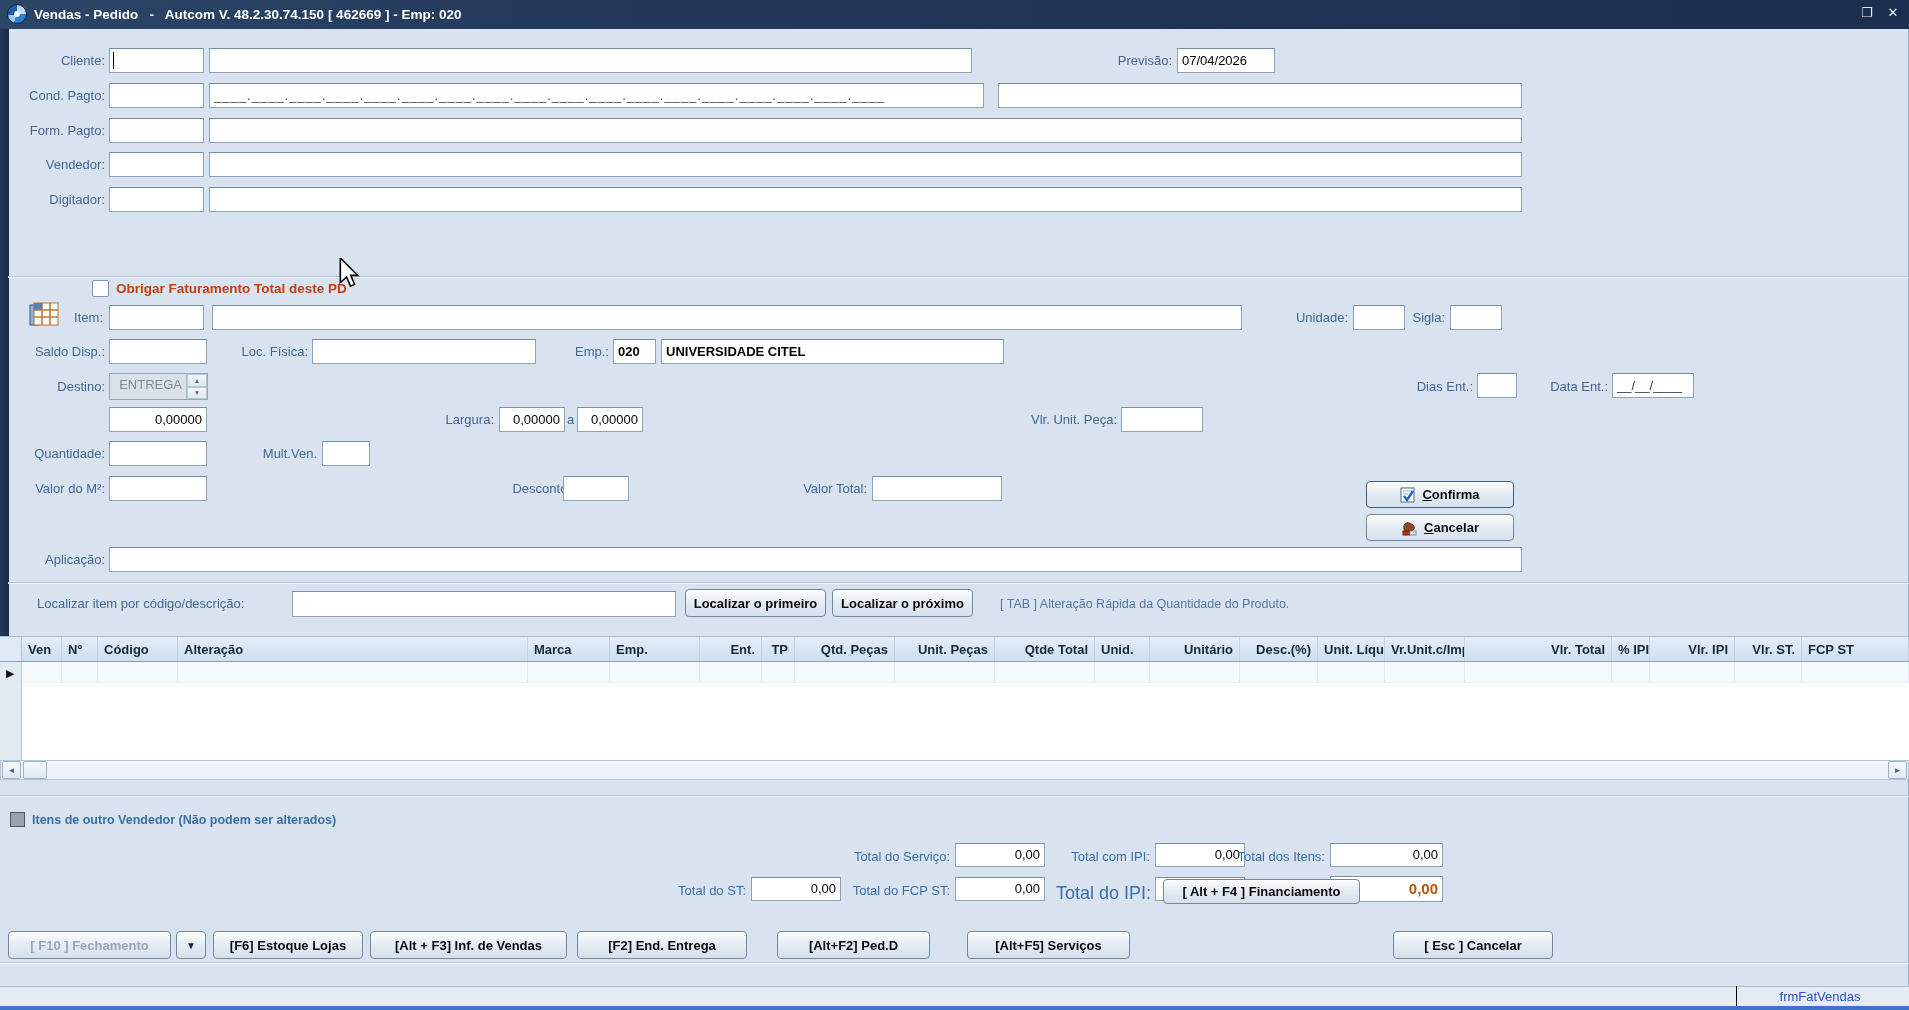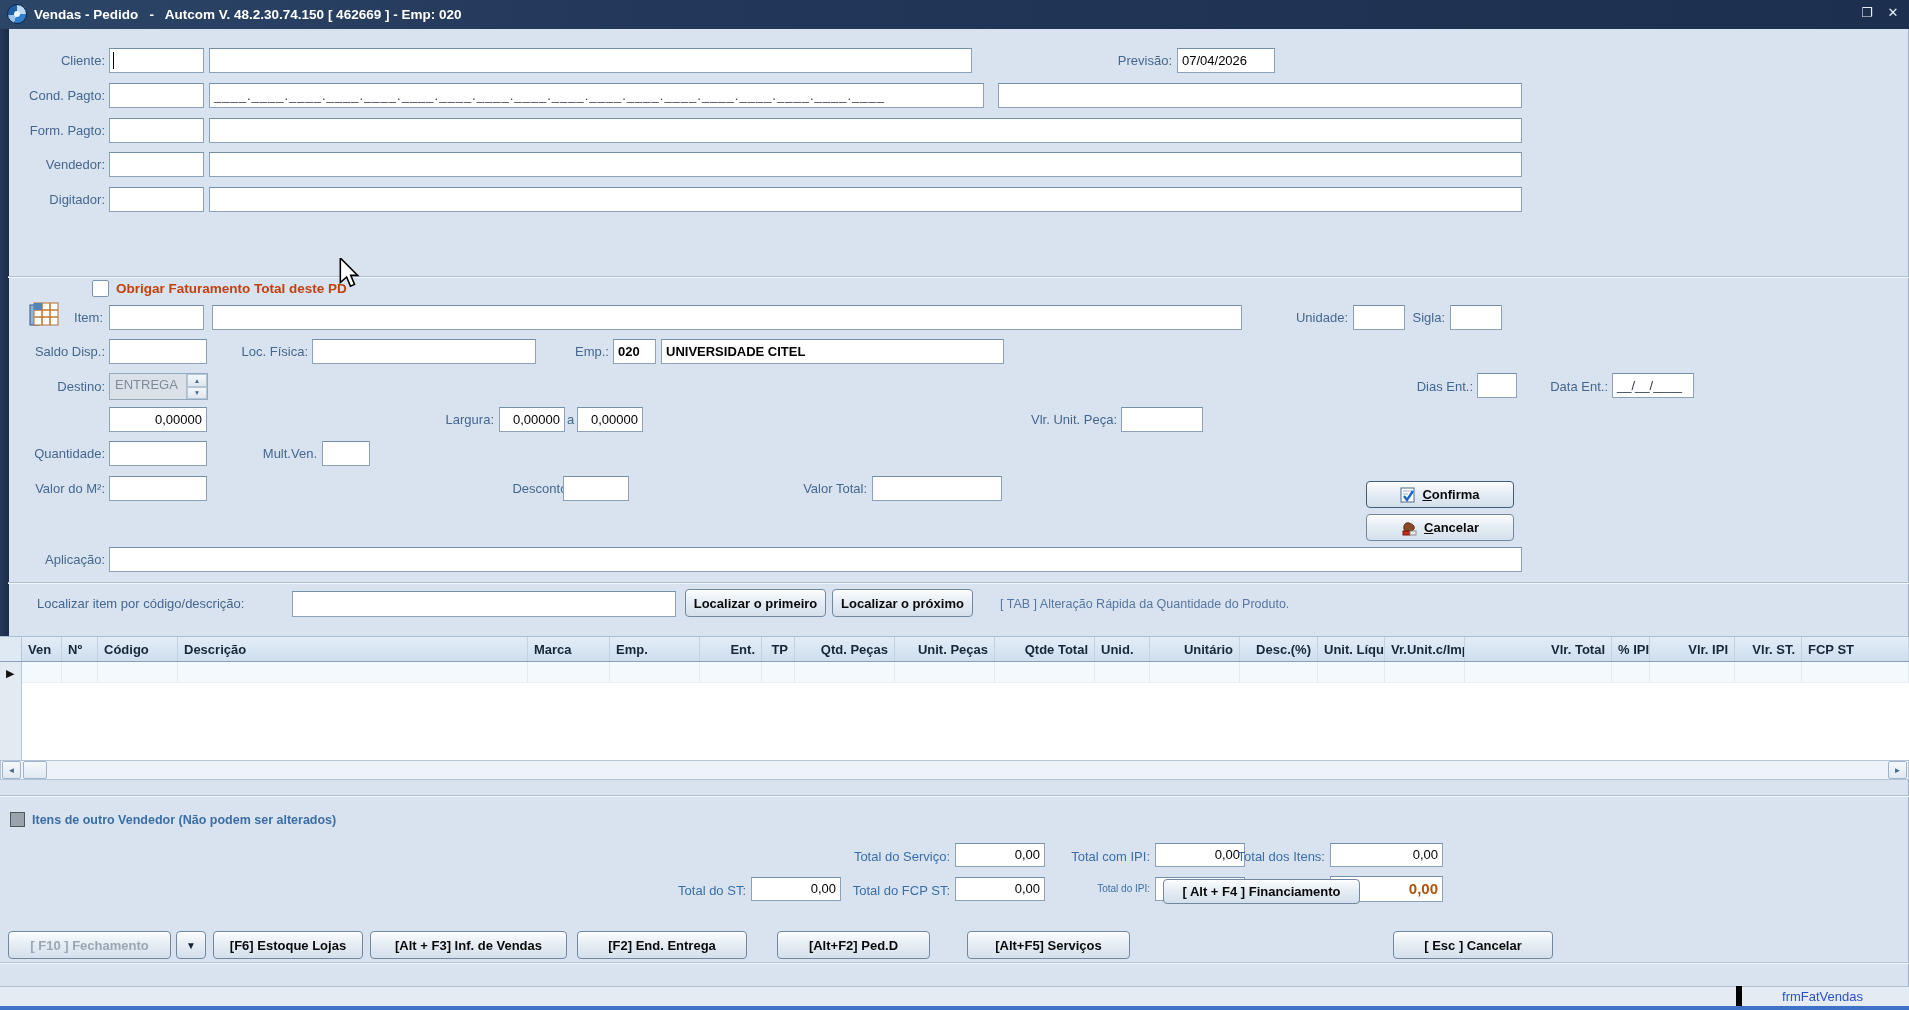--- a/index.html
+++ b/index.html
@@ -32,21 +32,21 @@
     font-size:13px; font-weight:600; color:#0a0a0a; box-shadow:inset 0 1px 0 #fff; cursor:default; }
   .btn .u::first-letter { text-decoration:underline; }
   .fbtn { font-weight:bold; }
   .fbtn.disabled { color:#9aa6b4; font-weight:bold; }
 
   
   .cbx { position:absolute; width:17px; height:17px; background:#fff; border:1px solid #7e97ad; border-radius:2px; }
 
   
   .spinctl { position:absolute; background:#dbe1e9; border:1px solid #93a9be; display:flex; }
-  .spinctl .val { flex:1; color:#7c8a99; padding:3px 4px 0 5px; font-size:13px; }
+  .spinctl .val { flex:1; color:#7c8a99; padding:3px 4px 0 5px; font-size:13px;text-align:right; }
   .spinbtns { width:21px; display:flex; flex-direction:column; border-left:1px solid #aebfce; }
   .spinbtns span { flex:1; display:flex; align-items:center; justify-content:center; font-size:6.5px; color:#4a6a8c;
     background:linear-gradient(#f4f8fb,#dde6ef); border:1px solid #b6c6d5; }
 
   
   .grid-header { position:absolute; left:0; top:636px; width:1909px; height:26px; display:flex;
     background:linear-gradient(#e3edf7,#cfdeee); border-top:1px solid #aabfd2; border-bottom:1px solid #8aa0b8; }
   .gutter-h { width:22px; border-right:1px solid #b5c6d7; background:#dfe9f3; }
   .gh-cell { height:100%; padding:5px 6px 0 6px; font-weight:600; color:#16273a; font-size:13px;
     border-right:1px solid #c3d2e1; white-space:nowrap; overflow:hidden; }
@@ -60,21 +60,21 @@
   
   .hscroll { position:absolute; left:0; top:760px; width:1909px; height:20px; background:#eef3f9; border:1px solid #b2c4d5; display:flex; align-items:center; }
   .sbtn { width:19px; height:18px; background:linear-gradient(#f6f9fc,#dfe8f1); border:1px solid #9fb4c8; border-radius:2px;
     display:flex; align-items:center; justify-content:center; font-size:8px; color:#46688c; }
   .sthumb { width:24px; height:18px; background:linear-gradient(#f6f9fc,#dfe8f1); border:1px solid #9fb4c8; border-radius:2px; margin-left:2px; }
 
   .legend-sq { position:absolute; left:10px; top:812px; width:15px; height:15px; background:#9aa3ac; border:1px solid #4e565e; }
 
   .statusband { position:absolute; left:0; top:962px; width:1909px; height:2px; border-top:1px solid #b7c7d8; border-bottom:1px solid #eef3f8; }
   .statusbar { position:absolute; left:0; top:986px; width:1909px; height:20px; background:#e4ebf3; border-top:1px solid #aebfd2; }
-  .statuscell { position:absolute; left:1736px; top:986px; width:167px; height:20px; border-left:6px solid #000000;
+  .statuscell { position:absolute; left:1736px; top:986px; width:167px; height:20px; border-left:1px solid #000000;
     color:#2b50c8; font-size:13px; display:flex; align-items:center; justify-content:center; }
   .bottomstrip { position:absolute; left:0; top:1006px; width:1909px; height:4px; background:#3e72c8; }
 
   svg { display:block; }
 </style>
 </head>
 <body>
 
 <div id="win">
 
@@ -206,21 +206,21 @@
     <span>Localizar o próximo</span>
   </div>
   <div class="blbl" style="left:1000px;top:597px;color:#5577a0;">[ TAB ] Alteração Rápida da Quantidade do Produto.</div>
 
   <div class="grid-header">
     <div class="gutter-h"></div>
     <div style="display:flex;flex:1;overflow:hidden;">
         <div class="gh-cell" style="width: 40px; flex: 0 0 auto;">Ven</div>
         <div class="gh-cell" style="width: 36px; flex: 0 0 auto;">Nº</div>
         <div class="gh-cell" style="width: 80px; flex: 0 0 auto;">Código</div>
-        <div class="gh-cell" style="width: 350px; flex: 0 0 auto;">Descrição</div>
+        <div class="gh-cell" style="width: 350px; flex: 0 0 auto;">Alteração</div>
         <div class="gh-cell" style="width: 82px; flex: 0 0 auto;">Marca</div>
         <div class="gh-cell" style="width: 90px; flex: 0 0 auto;">Emp.</div>
         <div class="gh-cell ar" style="width: 62px; flex: 0 0 auto;">Ent.</div>
         <div class="gh-cell ar" style="width: 33px; flex: 0 0 auto;">TP</div>
         <div class="gh-cell ar" style="width: 100px; flex: 0 0 auto;">Qtd. Peças</div>
         <div class="gh-cell ar" style="width: 100px; flex: 0 0 auto;">Unit. Peças</div>
         <div class="gh-cell ar" style="width: 100px; flex: 0 0 auto;">Qtde Total</div>
         <div class="gh-cell" style="width: 55px; flex: 0 0 auto;">Unid.</div>
         <div class="gh-cell ar" style="width: 90px; flex: 0 0 auto;">Unitário</div>
         <div class="gh-cell ar" style="width: 78px; flex: 0 0 auto;">Desc.(%)</div>
@@ -278,21 +278,21 @@
   <div class="inp ar" style="left:955px;top:843px;width:90px;height:24px;line-height:22px;">0,00</div>
   <div class="blbl" style="left:1050px;top:849px;width:100px;text-align:right;font-size:13px;">Total com IPI:</div>
   <div class="inp ar" style="left:1155px;top:843px;width:90px;height:24px;line-height:22px;">0,00</div>
   <div class="blbl" style="left:1205px;top:849px;width:120px;text-align:right;font-size:13px;">Total dos Itens:</div>
   <div class="inp ar" style="left:1330px;top:843px;width:113px;height:24px;line-height:22px;">0,00</div>
 
   <div class="blbl" style="left:650px;top:883px;width:96px;text-align:right;font-size:13px;">Total do ST:</div>
   <div class="inp ar" style="left:751px;top:877px;width:90px;height:24px;line-height:22px;">0,00</div>
   <div class="blbl" style="left:818px;top:883px;width:132px;text-align:right;font-size:13px;">Total do FCP ST:</div>
   <div class="inp ar" style="left:955px;top:877px;width:90px;height:24px;line-height:22px;">0,00</div>
-  <div class="blbl" style="left:1056px;top:883px;width:94px;text-align:right;font-size:10px;">Total do IPI:</div>
+  <div class="blbl" style="left:1056px;top:883px;width:94px;text-align:right;font-size:18px;">Total do IPI:</div>
   <div class="inp ar" style="left:1155px;top:877px;width:90px;height:24px;line-height:22px;">0,00</div>
   <div class="blbl" style="left:1220px;top:884px;width:105px;text-align:right;font-size:13px;">Total Geral:</div>
   <div class="inp ar" style="left:1330px;top:876px;width:113px;height:26px;line-height:24px;font-weight:bold;font-size:15px;color:#b35309;">0,00</div>
 
   <div class="btn fbtn disabled" style="left:8px;top:931px;width:163px;height:28px;">
     <span>[ F10 ] Fechamento</span>
   </div>
   <div class="btn fbtn" style="left:176px;top:931px;width:30px;height:28px;">
     <span style="font-size:10px;color:#13213a;">▼</span>
   </div>

